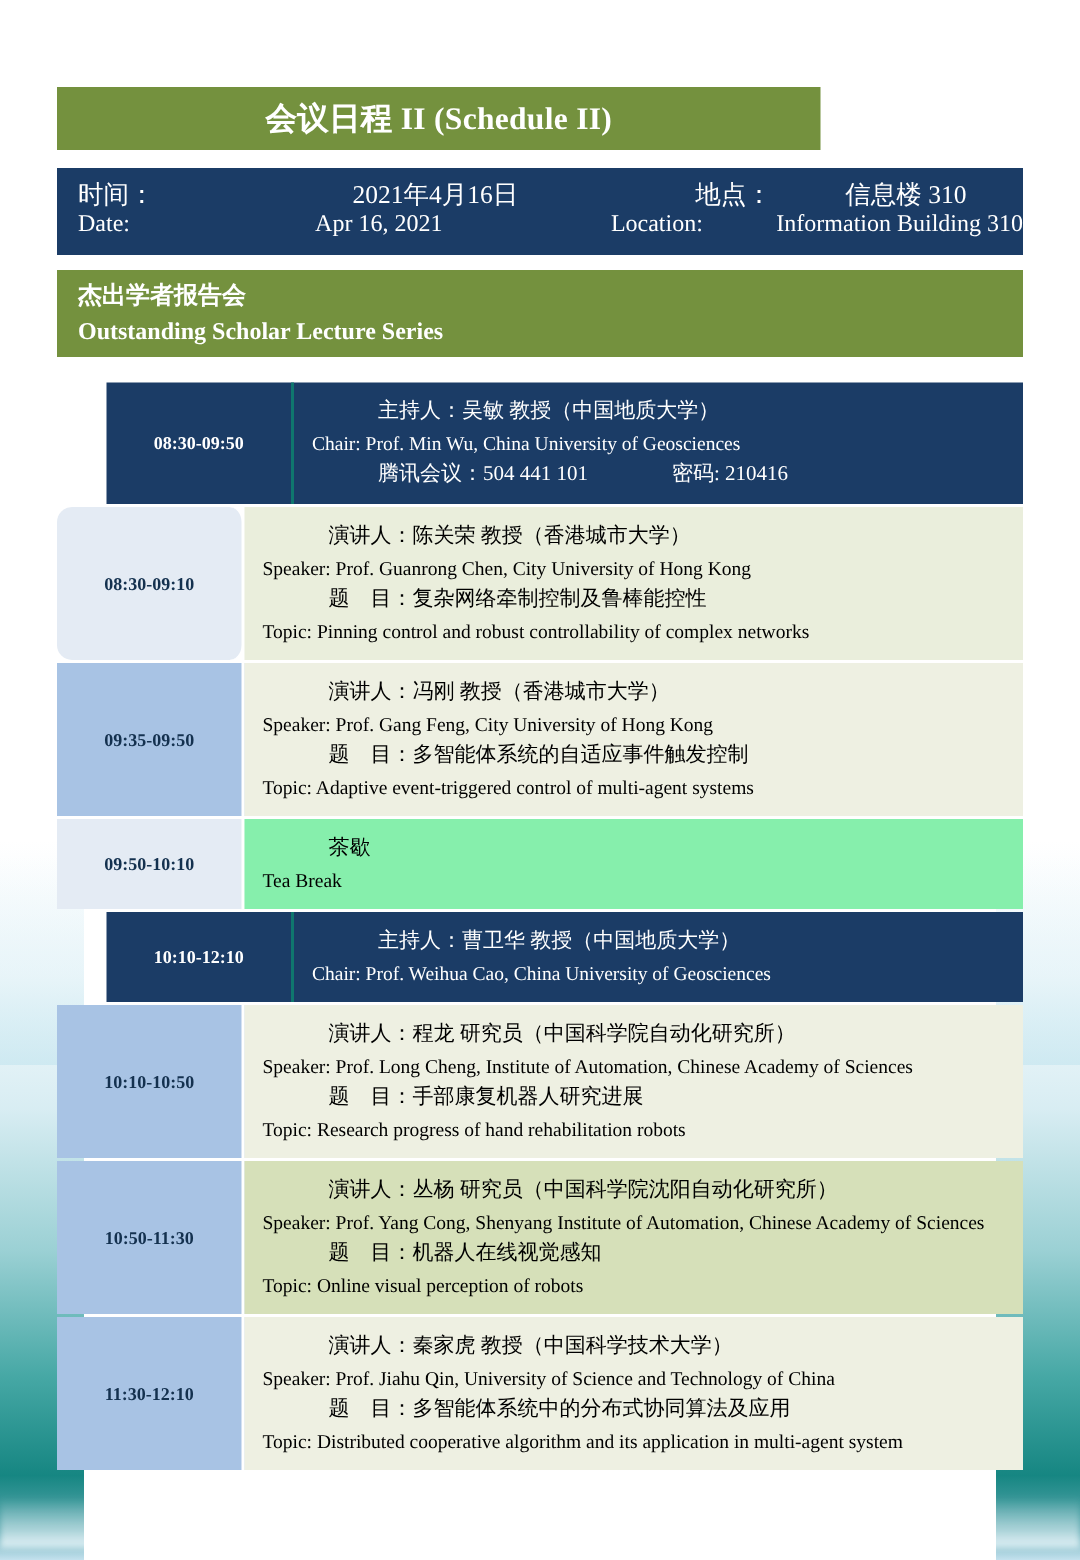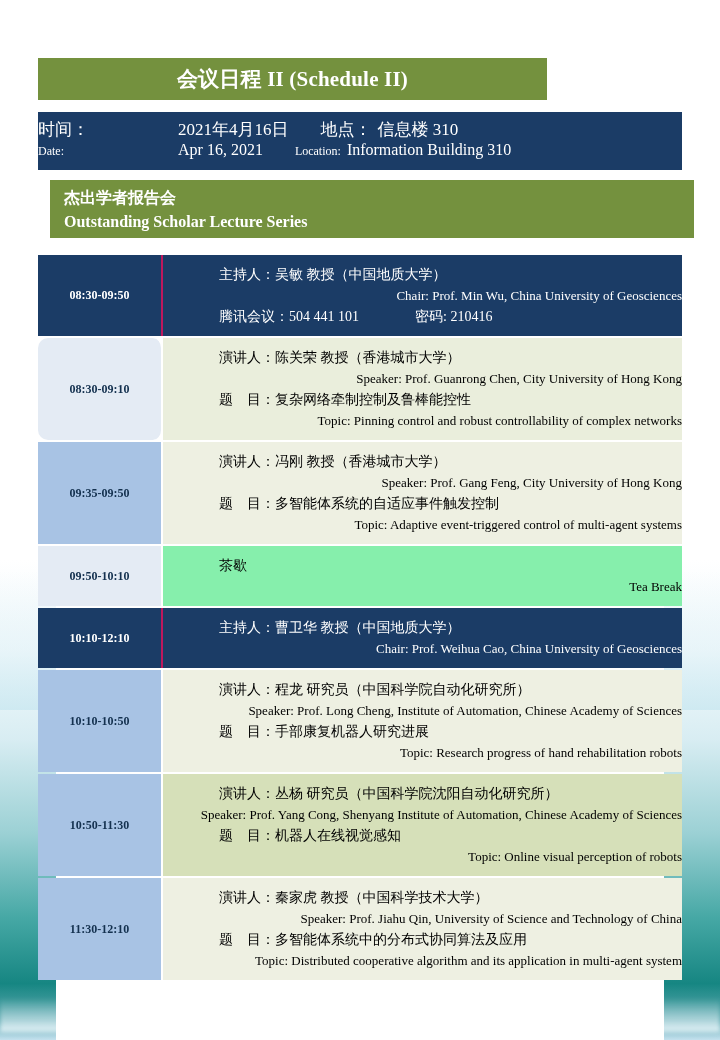--- a/index.html
+++ b/index.html
@@ -51,32 +51,32 @@
     background:#74913e;color:#ffffff;
     display:flex;align-items:center;justify-content:center;
     font-size:21px;font-weight:bold;letter-spacing:.2px;
   }
   
   .info-bar{
     position:absolute;left:38px;top:112px;width:644px;height:58px;
     background:#1b3c66;color:#ffffff;
     padding:6px 0 0 0;box-sizing:border-box;
   }
-  .info-row{display:flex;align-items:baseline;height:23px;}
+  .info-row{display:flex;align-items:baseline;height:23px;padding-left:14px;gap:43px;}
   .info-lbl{width:140px;font-size:17px;white-space:nowrap;}
-  .info-lbl.en{font-size:12px;}
+  .info-lbl.en{font-size:16px;}
   .info-val{font-size:17px;white-space:nowrap;}
   .info-val.en{font-size:16px;}
   .info-gap{width:32px;display:inline-block;}
 
   
   .section-bar{
     position:absolute;left:38px;top:180px;width:644px;height:58px;
     background:#74913e;color:#ffffff;
-    padding:6px 0 0 14px;box-sizing:border-box;margin-left:12px;
+    padding:6px 0 0 14px;box-sizing:border-box;
   }
   .section-cn{font-size:16px;font-weight:bold;line-height:24px;}
   .section-en{font-size:16px;font-weight:bold;line-height:24px;}
 
   
   .schedule{
     position:absolute;left:38px;top:255px;width:644px;
     border-collapse:separate;border-spacing:0;
   }
   .row{display:flex;width:644px;margin-bottom:2px;}
@@ -86,26 +86,26 @@
     font-size:12px;font-weight:bold;color:#14314f;
     box-sizing:border-box;
   }
   .body-cell{
     flex:1 1 auto;
     padding:9px 0 9px 12px;
     box-sizing:border-box;
   }
   .line{line-height:21px;white-space:nowrap;}
   .line.cn{font-size:14px;margin-left:44px;}
-  .line.en{font-size:13px;text-align:right;}
+  .line.en{font-size:13px;}
 
   
   .row.chair .time-cell{background:#1b3c66;color:#ffffff;}
   .row.chair .body-cell{background:#1b3c66;color:#ffffff;}
-  .row.chair .time-cell{border-right:2px solid #be185d;}
+  .row.chair .time-cell{border-right:2px solid #0f766e;margin-left:33px;}
 
   .row.alt-a .time-cell{background:#e4ebf4;border-radius:10px;}
   .row.alt-a .body-cell{background:#eaeedc;}
 
   .row.alt-b .time-cell{background:#a8c3e4;}
   .row.alt-b .body-cell{background:#eef0e2;}
 
   .row.break .time-cell{background:#e4ebf4;}
   .row.break .body-cell{background:#86efac;}
 

